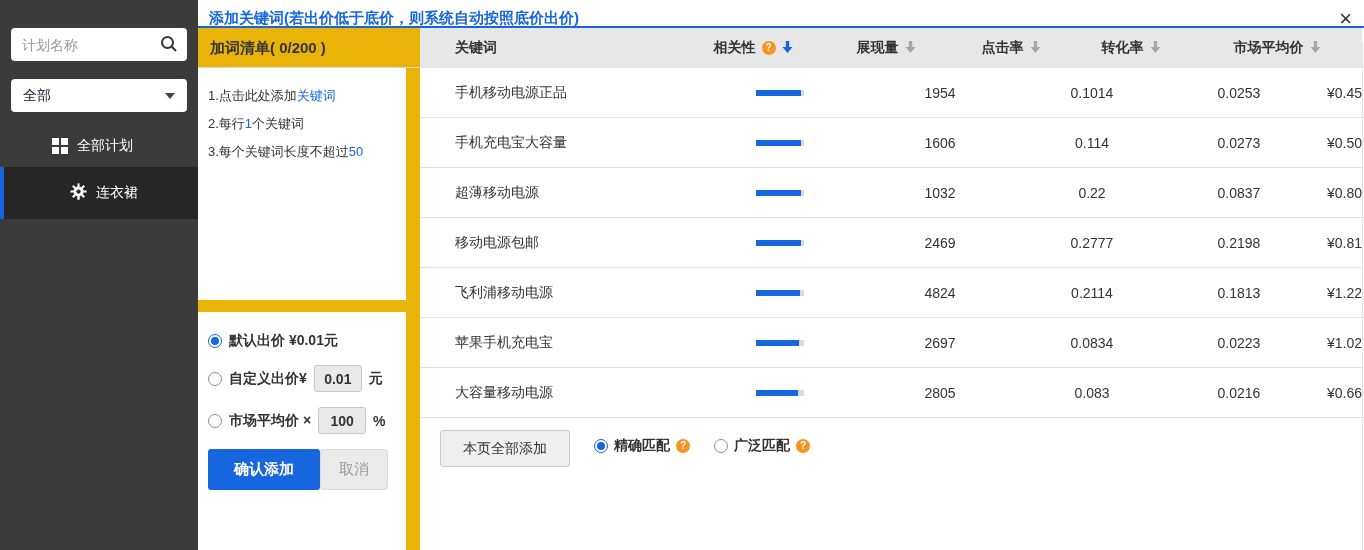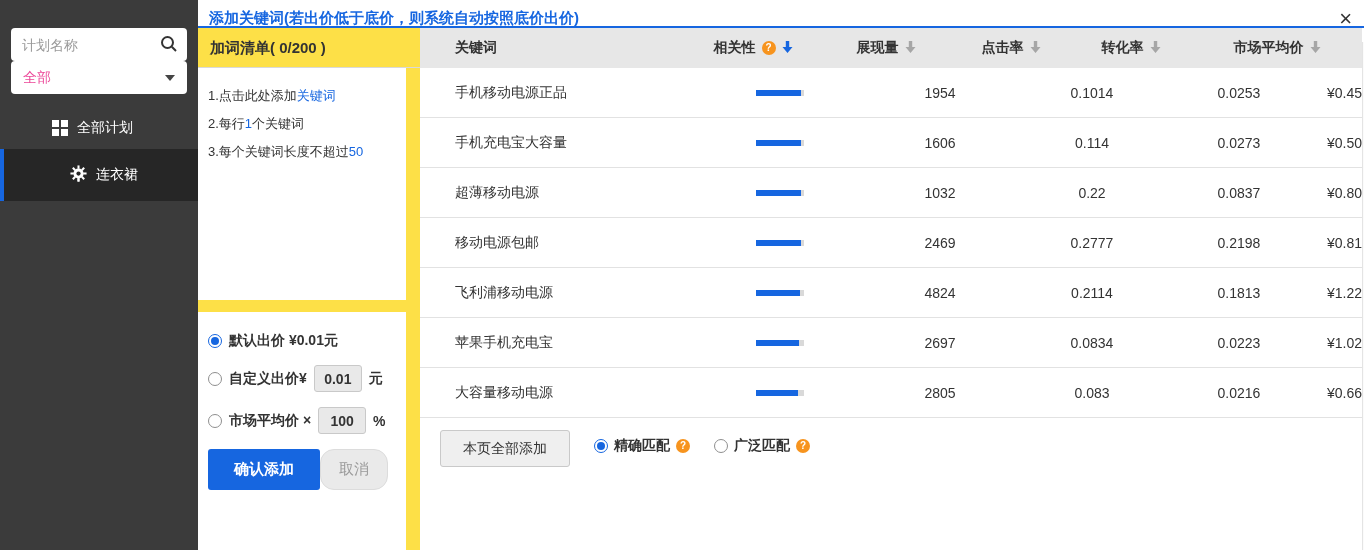--- a/index.html
+++ b/index.html
@@ -5,51 +5,51 @@
   * { box-sizing: border-box; margin: 0; padding: 0; }
   body { font-family: "Liberation Sans", "DejaVu Sans", sans-serif; background: #fff; }
   #app { position: relative; width: 1364px; height: 550px; overflow: hidden; display: flex; background: #fff; }
 
   
   .sidebar { width: 198px; height: 100%; background: var(--sidebar); flex: none; }
   .sb-search { position: relative; margin: 28px 11px 0 11px; }
   .sb-search input { width: 176px; height: 33px; border: none; border-radius: 4px; padding: 0 34px 0 11px; font-size: 14px; color: #333; outline: none; }
   .sb-search input::placeholder { color: #9a9a9a; }
   .sb-search .mag { position: absolute; right: 9px; top: 7px; }
-  .sb-select { margin: 0 11px 0 11px; height: 33px; background: #fff; border-radius: 4px; display: flex; align-items: center; justify-content: space-between; padding: 0 12px; font-size: 14px; color: #ec4899; cursor: pointer; }
+  .sb-select { margin: 18px 11px 0 11px; height: 33px; background: #fff; border-radius: 4px; display: flex; align-items: center; justify-content: space-between; padding: 0 12px; font-size: 14px; color: #0f172a; cursor: pointer; }
   .caret { width: 0; height: 0; border-left: 5px solid transparent; border-right: 5px solid transparent; border-top: 6px solid #444; }
   .sb-item { display: flex; align-items: center; gap: 9px; color: #fff; font-size: 14px; cursor: pointer; }
   .sb-item.plans { height: 42px; margin-top: 13px; padding-left: 52px; }
   .sb-item.active { height: 52px; margin-top: 0; padding-left: 66px; background: var(--sidebarActive); border-left: 4px solid var(--accent); }
   .grid-icon { display: grid; grid-template-columns: 7px 7px; grid-template-rows: 7px 7px; gap: 2px; }
   .grid-icon i { background: #fff; }
 
   
   .main { flex: 1; display: flex; flex-direction: column; position: relative; height: 100%; }
   .titlebar { height: 28px; flex: none; border-bottom: 2px solid var(--accent); display: flex; align-items: center; justify-content: space-between; padding: 11px 22px 0 11px; background: #fff; }
   .titlebar .title { color: var(--accent); font-size: 15px; font-weight: 700; }
   .titlebar .close { font-size: 22px; color: #333; cursor: pointer; line-height: 1; font-weight: 400; }
 
   .content { flex: 1; display: flex; min-height: 0; }
 
   
-  .panel { width: 222px; flex: none; background: #fde047; display: flex; flex-direction: column; }
+  .panel { width: 222px; flex: none; background: #eab308; display: flex; flex-direction: column; }
   .panel-header { height: 40px; line-height: 40px; padding-left: 12px; font-size: 15px; font-weight: 700; color: #333; border-bottom: 1px solid #d9d9d9; }
   .instructions { background: #fff; margin-right: 14px; height: 232px; padding: 14px 0 0 10px; cursor: text; }
   .instructions p { font-size: 13px; color: #333; line-height: 28px; }
   .instructions .hl { color: var(--accent); }
   .bidbox { background: #fff; margin: 12px 14px 0 0; flex: 1; padding: 20px 10px 0 10px; }
   .bid-row { display: flex; align-items: center; gap: 7px; margin-bottom: 15px; font-size: 14px; font-weight: 700; color: #333; }
   .bid-row input[type=text] { width: 48px; height: 27px; background: #e9e9e9; border: 1px solid #c9c9c9; border-radius: 3px; text-align: center; font-size: 14px; font-weight: 700; color: #333; }
   .radio { width: 14px; height: 14px; border-radius: 50%; border: 1px solid #8f8f8f; background: #fff; flex: none; display: inline-flex; align-items: center; justify-content: center; cursor: pointer; }
   .radio.checked { border-color: var(--accent); }
   .radio.checked::after { content: ""; width: 8px; height: 8px; border-radius: 50%; background: var(--accent); }
   .bid-buttons { display: flex; margin-top: 14px; }
   .btn-confirm { width: 112px; height: 41px; background: var(--accent); color: #fff; border: none; border-radius: 3px; font-size: 15px; font-weight: 700; cursor: pointer; }
-  .btn-cancel { width: 68px; height: 41px; background: #eaeaea; color: #9a9a9a; border: 1px solid #dcdcdc; border-radius: 14px; font-size: 15px; cursor: pointer; }
+  .btn-cancel { width: 68px; height: 41px; background: #eaeaea; color: #9a9a9a; border: 1px solid #dcdcdc; border-radius: 3px; font-size: 15px; cursor: pointer; }
 
   
   .right { flex: 1; background: #fff; display: flex; flex-direction: column; margin-right: 12px; min-width: 0; }
   .toolbar { height: 58px; flex: none; display: flex; align-items: center; justify-content: space-between; padding: 0 8px 0 10px; }
   .tabs { display: flex; gap: 8px; }
   .tab { height: 31px; padding: 0 15px; border-radius: 4px; font-size: 14px; cursor: pointer; border: 1px solid #ccc; background: #fff; color: #555; }
   .tab.active { background: var(--accent); border-color: var(--accent); color: #fff; font-weight: 400; }
   .searchbox { display: flex; }
   .searchbox input { width: 238px; height: 29px; border: 1px solid #c6c6c6; border-right: none; padding: 0 9px; font-size: 14px; color: #333; outline: none; }
   .searchbox input::placeholder { color: #9b9b9b; }

